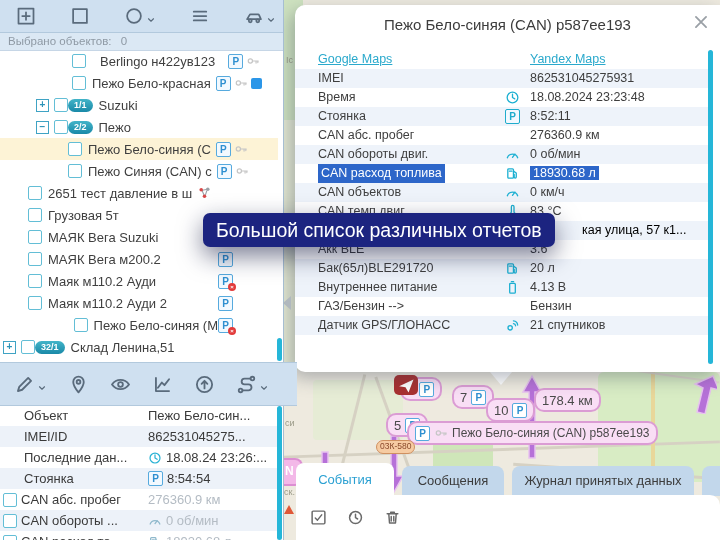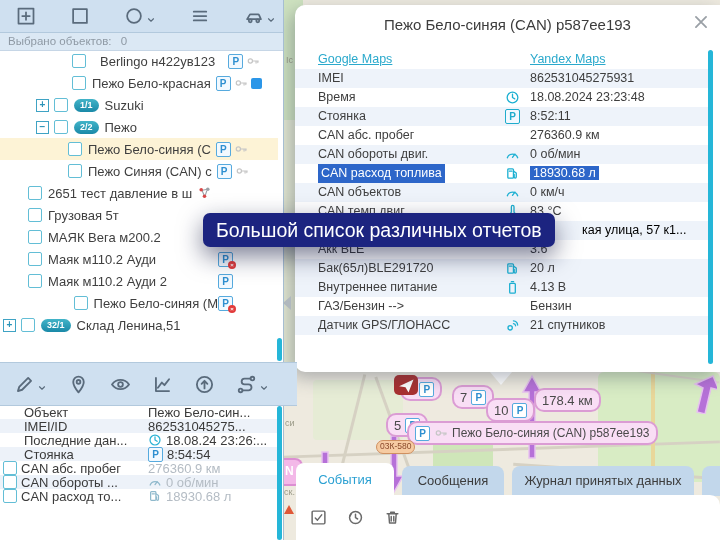--- a/index.html
+++ b/index.html
@@ -60,33 +60,33 @@
   .ltoolbar{height:32px;background:#cfe0f0;border-bottom:1px solid #b2c9dd;display:flex;align-items:center;padding-left:16px;gap:34px;}
   .tgroup{display:flex;align-items:center;gap:2px;}
   .ticon{width:20px;height:20px;color:#5a6b7c;display:inline-block;}
   .chev{width:10px;height:10px;color:#5a6b7c;display:inline-block;}
   .selbar{height:17px;background:#dbe8f4;font-size:11.5px;color:#8e99a4;line-height:17px;padding-left:8px;border-bottom:1px solid #c6d6e6;}
   .tree{position:absolute;top:50px;left:0;width:278px;}
   .trow{height:22px;display:flex;align-items:center;font-size:13px;color:#3f3f3f;position:relative;white-space:nowrap;}
   .trow.hl{background:#fdf3d6;}
   .cb{width:12px;height:12px;border:1px solid #63bed6;border-radius:2px;background:#fff;flex:none;}
   .exp{width:11px;height:11px;border:1px solid #3fa3c4;color:#2a93b8;font-size:10px;line-height:9px;text-align:center;background:#fff;flex:none;margin-right:5px;font-weight:bold;}
-  .gbadge{background:linear-gradient(#42b4c8,#1a89a8);color:#fff;font-size:9px;font-weight:bold;border-radius:8px;padding:1.5px 6px;margin-left:6px;flex:none;}
+  .gbadge{background:linear-gradient(#42b4c8,#1a89a8);color:#fff;font-size:9px;font-weight:bold;border-radius:8px;padding:1.5px 6px;flex:none;}
   .tlabel{margin-left:6px;}
   .ticons{display:flex;gap:3px;margin-left:5px;align-items:center;}
   .ticons.fixed{position:absolute;left:213px;top:4px;}
   .pbadge{display:inline-block;width:13px;height:13px;line-height:13px;text-align:center;font-size:10px;font-weight:bold;color:#2e8fd0;border:1px solid #56aade;border-radius:2px;background:#f2f9ff;position:relative;flex:none;}
   .poff{position:absolute;right:-4px;bottom:-3px;width:8px;height:8px;background:#e23b3b;border-radius:50%;color:#fff;font-size:6px;line-height:8px;text-align:center;}
   .keyicon{width:14px;height:14px;color:#c6c6c6;display:inline-block;}
   .bluesq{width:11px;height:11px;background:#2b96e8;border-radius:2px;display:inline-block;}
   .neticon{width:15px;height:15px;display:inline-block;}
   .btoolbar{position:absolute;top:362px;height:42px;left:0;width:283px;background:#cfe0f0;border-top:1px solid #b2c9dd;border-bottom:1px solid #b2c9dd;display:flex;align-items:center;padding-left:14px;gap:21px;}
   .btoolbar .ticon{width:21px;height:21px;}
   .details{position:absolute;top:405px;left:0;width:277px;}
-  .drow{height:14px;display:flex;align-items:center;font-size:13px;color:#3a3a3a;position:relative;padding-left:3px;white-space:nowrap;}
+  .drow{height:21px;display:flex;align-items:center;font-size:13px;color:#3a3a3a;position:relative;padding-left:3px;white-space:nowrap;}
   .drow.alt{background:#edf2f9;}
   .dlabel{margin-left:4px;}
   .sp17{width:17px;flex:none;}
   .dval{position:absolute;left:148px;display:flex;align-items:center;gap:4px;}
   .muted{color:#b4bcc4;}
   .dicon{width:14px;height:14px;color:#28b2d4;flex:none;}
   .dicon.mut{color:#8fb9cc;}
   .lscroll{position:absolute;width:5px;background:#25b6d8;border-radius:3px;z-index:9;}
   .s1{left:277px;top:338px;height:23px;}
   .s2{left:277px;top:406px;height:134px;}
@@ -375,20 +375,24 @@
                 <circle cx="8" cy="11" r="1.9" fill="#d84848"></circle>
               </svg></span>
           </span>
         </div>
         <div class="trow" style="padding-left: 28px;">
           <span class="cb"></span>
           <span class="tlabel">Грузовая 5т</span>
         </div>
         <div class="trow" style="padding-left: 28px;">
           <span class="cb"></span>
+          <span class="tlabel">МАЯК Вега Suzuki</span>
+        </div>
+        <div class="trow" style="padding-left: 28px;">
+          <span class="cb"></span>
           <span class="tlabel">МАЯК Вега м200.2</span>
           <span class="ticons fixed">
             <span class="pbadge">P</span>
           </span>
         </div>
         <div class="trow" style="padding-left: 28px;">
           <span class="cb"></span>
           <span class="tlabel">Маяк м110.2 Ауди</span>
           <span class="ticons fixed">
             <span class="pbadge">P<span class="poff">×</span></span>

